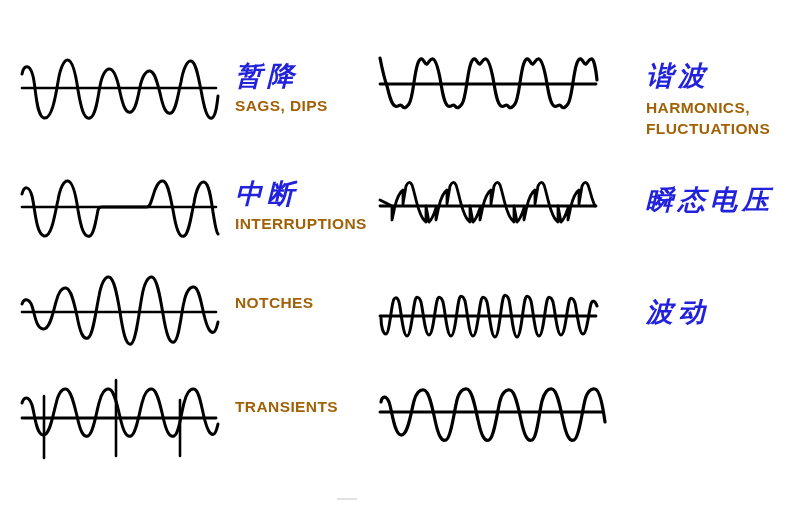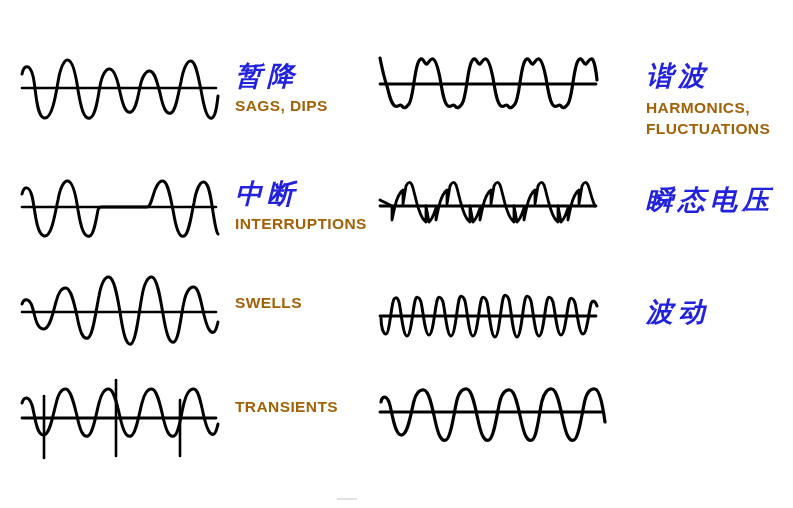--- a/index.html
+++ b/index.html
@@ -152,21 +152,21 @@
                  C137 4, 140 22, 143 40
                  C146 58, 149 70, 154 68
                  C159 66, 161 40, 164 28
                  C166 18, 170 12, 174 13
                  C179 14, 181 28, 184 41
                  C187 53, 190 60, 194 58
                  C196 57, 197 52, 198 48" stroke="#000" stroke-width="3" fill="none" stroke-linecap="round" stroke-linejoin="round"></path>
       </svg>
     </div>
     <div class="label" style="left:215px; top:12px;">
-      <span class="en">SWELLS</span>
+      <span class="en">NOTCHES</span>
     </div>
   </div>
 
   <div class="cell" style="left:20px; top:368px;">
     <div class="wave-box">
       <svg width="200" height="96" viewBox="0 0 200 96" aria-hidden="true">
         <path d="M2 46 L196 46" stroke="#000" stroke-width="2.8" fill="none" stroke-linecap="round"></path>
         <path d="M2 31
                  C4 24, 9 24, 12 33
                  C15 43, 16 62, 23 63

